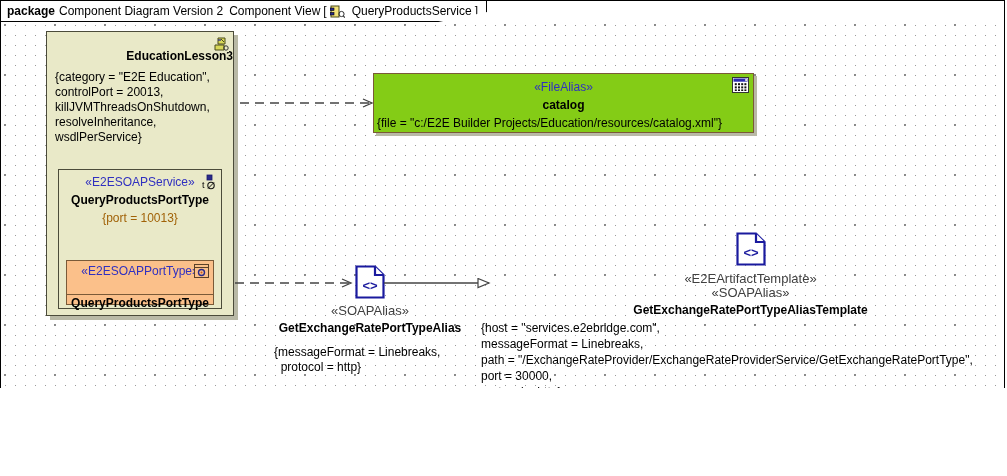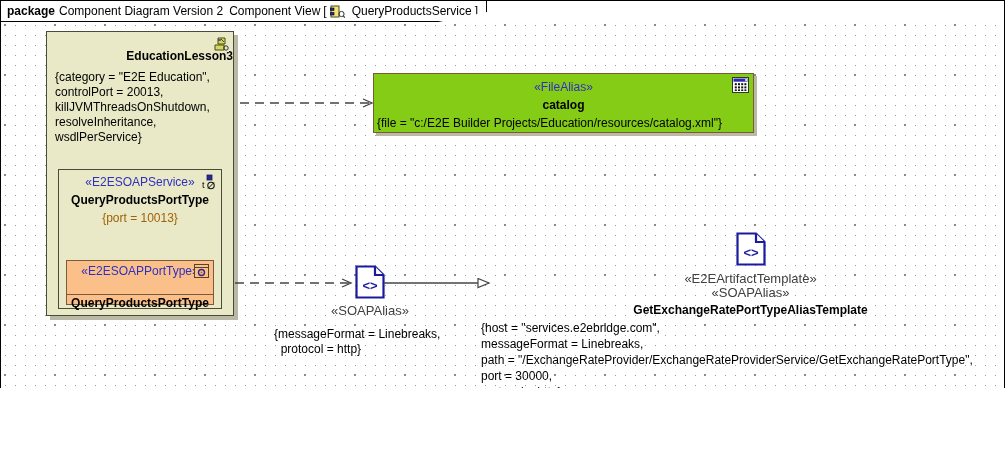--- a/index.html
+++ b/index.html
@@ -320,20 +320,21 @@
     <div style="display:flex;justify-content:center;">
       <span>
         <svg width="30" height="34" viewBox="0 0 30 34">
           <path d="M1.5,1.5 L20,1.5 L28.5,10 L28.5,32.5 L1.5,32.5 Z" fill="#ffffff" stroke="#1a1a9e" stroke-width="2.2" stroke-linejoin="miter"></path>
           <path d="M20,1.5 L20,10 L28.5,10" fill="#ffffff" stroke="#1a1a9e" stroke-width="2.2"></path>
           <text x="15" y="25" text-anchor="middle" font-family="Liberation Sans" font-size="13" font-weight="bold" fill="#1a1a9e">&lt;&gt;</text>
         </svg>
       </span>
     </div>
     <div class="caption cap-stereo" style="margin-top:1px;">«SOAPAlias»</div>
+    <div class="caption cap-name" style="margin-top:3px;">GetExchangeRatePortTypeAlias</div>
     <div class="cap-props" style="margin-top:9px;margin-left:9px;">{messageFormat = Linebreaks,
   protocol = http}</div>
   </div>
 
   <div class="nodewrap" style="left:608px; top:232px; width:285px;">
     <div style="display:flex;justify-content:center;">
       <span>
         <svg width="30" height="34" viewBox="0 0 30 34">
           <path d="M1.5,1.5 L20,1.5 L28.5,10 L28.5,32.5 L1.5,32.5 Z" fill="#ffffff" stroke="#1a1a9e" stroke-width="2.2" stroke-linejoin="miter"></path>
           <path d="M20,1.5 L20,10 L28.5,10" fill="#ffffff" stroke="#1a1a9e" stroke-width="2.2"></path>

